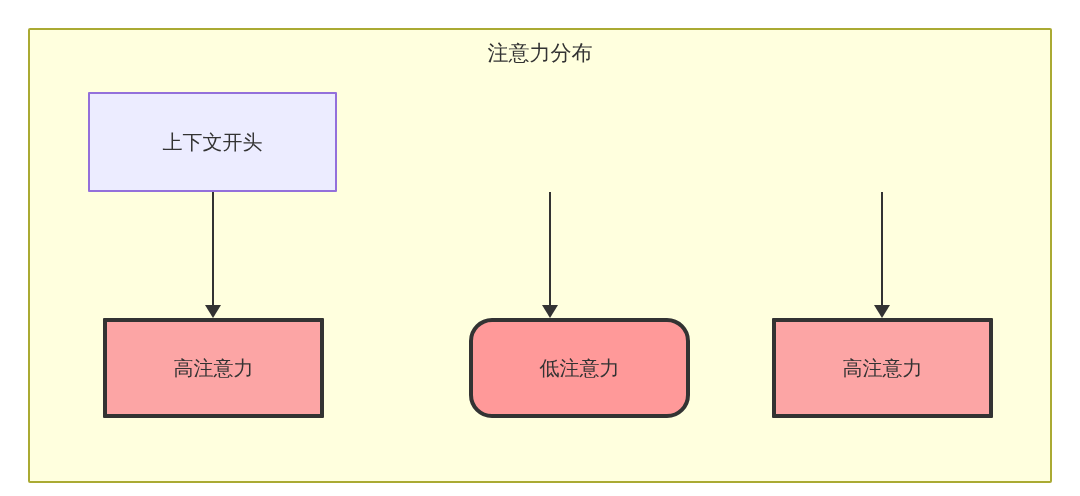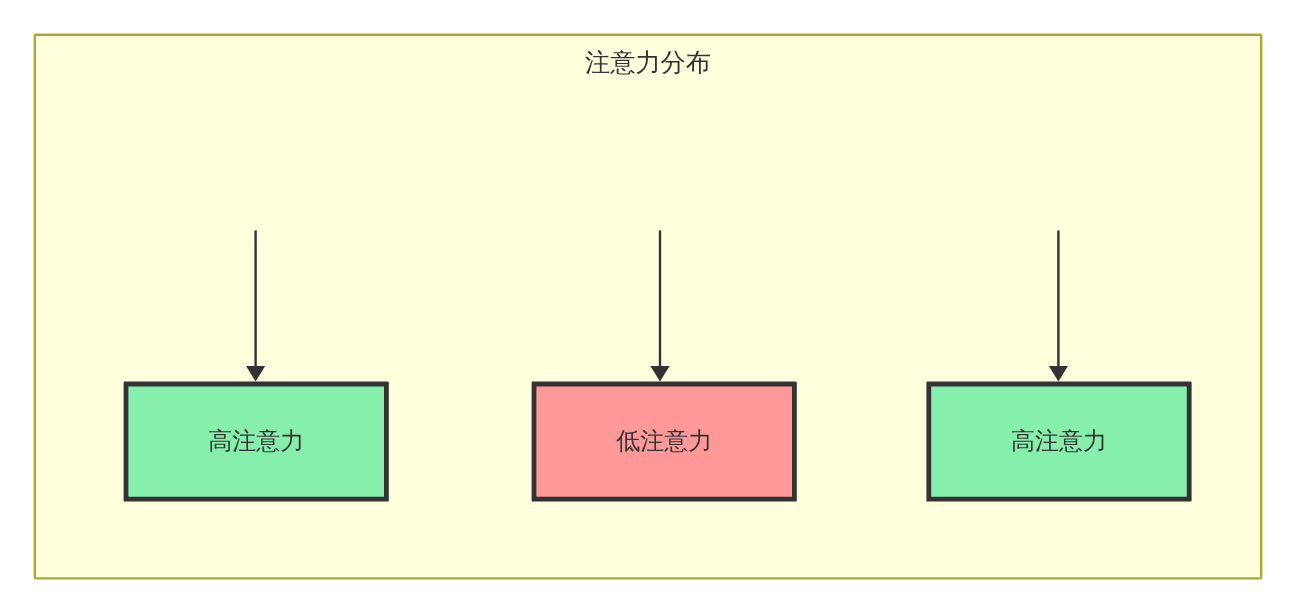--- a/index.html
+++ b/index.html
@@ -14,20 +14,21 @@
     overflow: hidden;
     font-family: "Liberation Sans", "DejaVu Sans", sans-serif;
   }
 
   #diagram-canvas {
     position: absolute;
     left: 0;
     top: 0;
     width: 1080px;
     height: 404px;
+    font-family: Liberation Serif, serif;
   }
 
   
   .subgraph {
     position: absolute;
     left: 28px;
     top: 28px;
     width: 1024px;
     height: 455px;
     box-sizing: border-box;
@@ -75,25 +76,25 @@
   #node-context-end   { left: 757px; width: 249px; }
 
   
   .node-attention {
     border: 4px solid #333333;
     border-radius: 1px;
     height: 100px;
     top: 318px;
     width: 221px;
   }
-  .fill-high { background: #86efac; }
+  .fill-high { background: #fca5a5; }
   .fill-low  { background: #ff9999; }
 
   #node-attn-start { left: 103px; }
-  #node-attn-mid   { left: 443px; }
+  #node-attn-mid   { left: 469px; border-radius: 23px; }
   #node-attn-end   { left: 772px; }
 
   
   #edge-layer {
     position: absolute;
     left: 0;
     top: 0;
     width: 1080px;
     height: 496px;
     pointer-events: none;
@@ -110,20 +111,23 @@
 </style>
 </head>
 <body>
 
 <div id="diagram-canvas">
 
   <div class="subgraph">
     <div class="subgraph-title">注意力分布</div>
   </div>
 
+  <div class="node node-context" id="node-context-start">
+    <span>上下文开头</span>
+  </div>
 
 
 
   <div class="node node-attention fill-high" id="node-attn-start">
     <span>高注意力</span>
   </div>
 
   <div class="node node-attention fill-low" id="node-attn-mid">
     <span>低注意力</span>
   </div>

